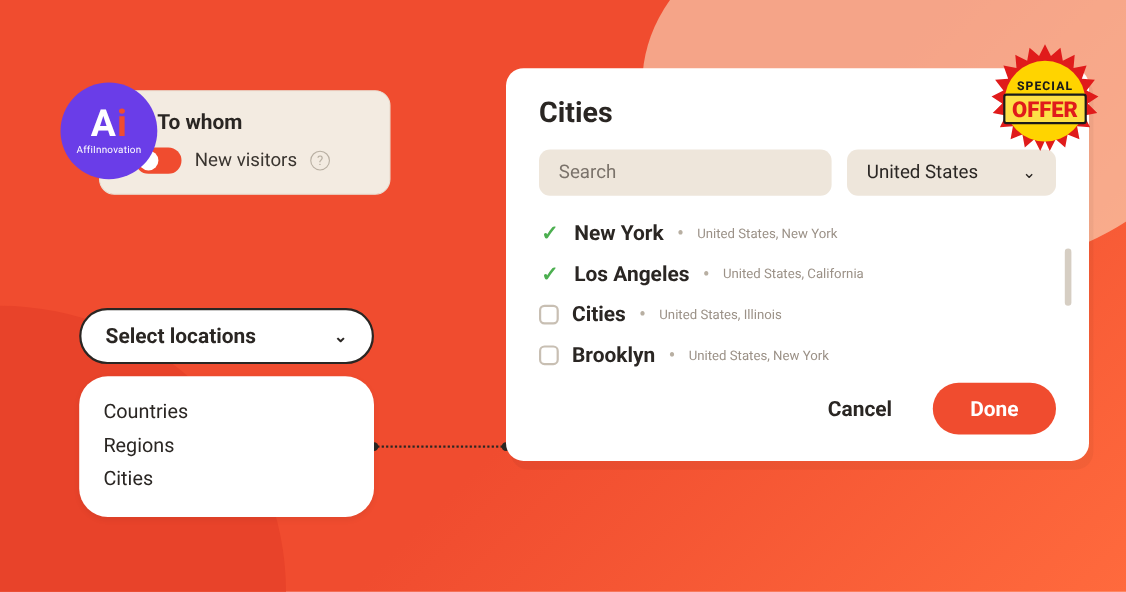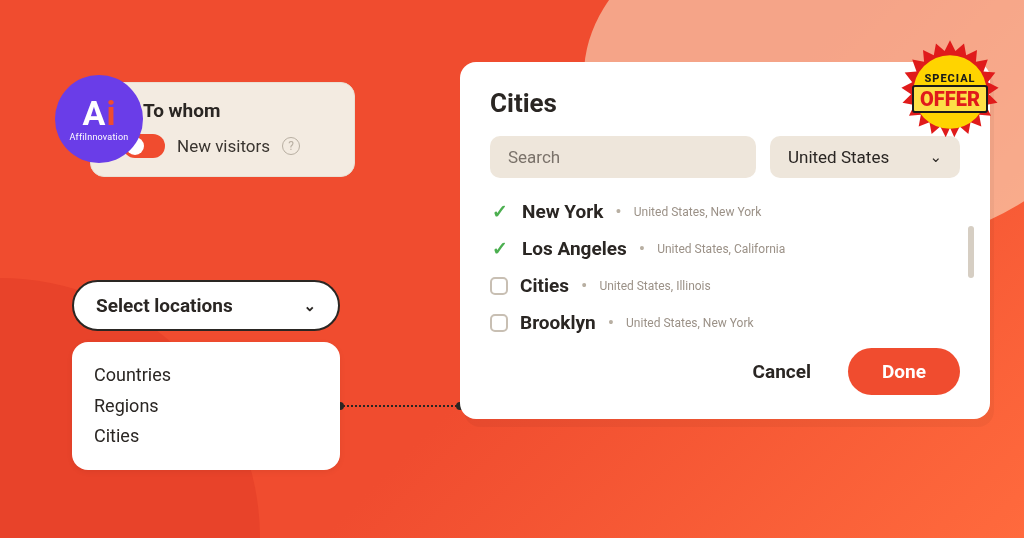--- a/index.html
+++ b/index.html
@@ -91,21 +91,21 @@
   .select-locations {
     position:absolute; left:72px; top:280px; width:268px;
     background:#fff; border:2.5px solid #2a2623; border-radius:26px;
     padding: 12px 22px; display:flex; align-items:center; justify-content:space-between;
     font-size:19px; font-weight:700; color:#2a2623; z-index:30;
   }
   .chev { font-size:15px; }
 
   .loc-menu {
     position:absolute; left:72px; top:342px; width:268px;
-    background:#fff; border-radius:16px; padding:18px 22px;
+    background:#fff; border-radius:26px; padding:18px 22px;
     box-shadow:0 2px 6px rgba(0,0,0,0.06);
     z-index:30;
   }
   .loc-menu div { font-size:18px; color:#2a2623; line-height:1.7; cursor:pointer;}
 
   
   .connector {
     position:absolute; left:340px; top:405px; width:120px; height:0;
     border-top:2px dotted #2a2623; z-index:28;
   }

